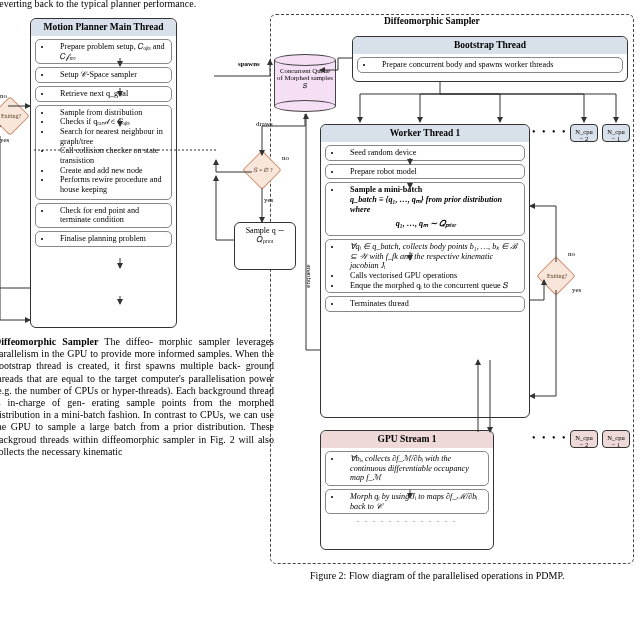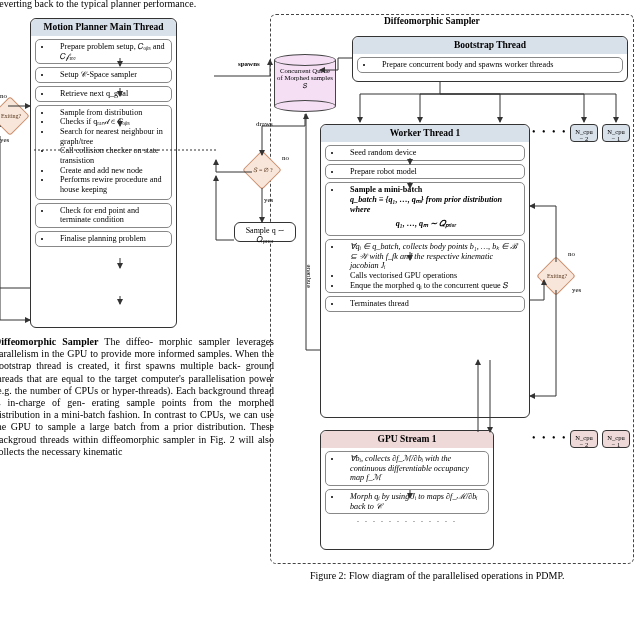--- a/index.html
+++ b/index.html
@@ -205,21 +205,21 @@
   </div>
   <div class="tiny" style="left:222px; top:48px;font-weight:bold;">spawns</div>
   <div class="tiny" style="left:240px; top:108px;">draws</div>
 
   <div class="decision" style="left:232px; top:144px;">
     <div class="decision-label">𝑆 = ∅ ?</div>
   </div>
   <div class="tiny" style="left:266px; top:142px;">no</div>
   <div class="tiny" style="left:248px; top:184px;">yes</div>
 
-  <div class="box" style="left:218px; top:210px; width:62px; height:20px; font-size:8px; text-align:center; padding:3px 3px;">
+  <div class="box" style="left:218px; top:210px; width:62px; height:48px; font-size:8px; text-align:center; padding:3px 3px;">
     <span>Sample q ∼ 𝑄ₚᵣᵢₒᵣ</span>
   </div>
 
   <div class="box" style="left:336px; top:24px; width:276px; height:46px;">
     <div class="hdr hdr-blue">Bootstrap Thread</div>
     <div class="item">
         <ul>
           <li>Prepare concurrent body and spawns worker threads</li>
         </ul>
       </div>

